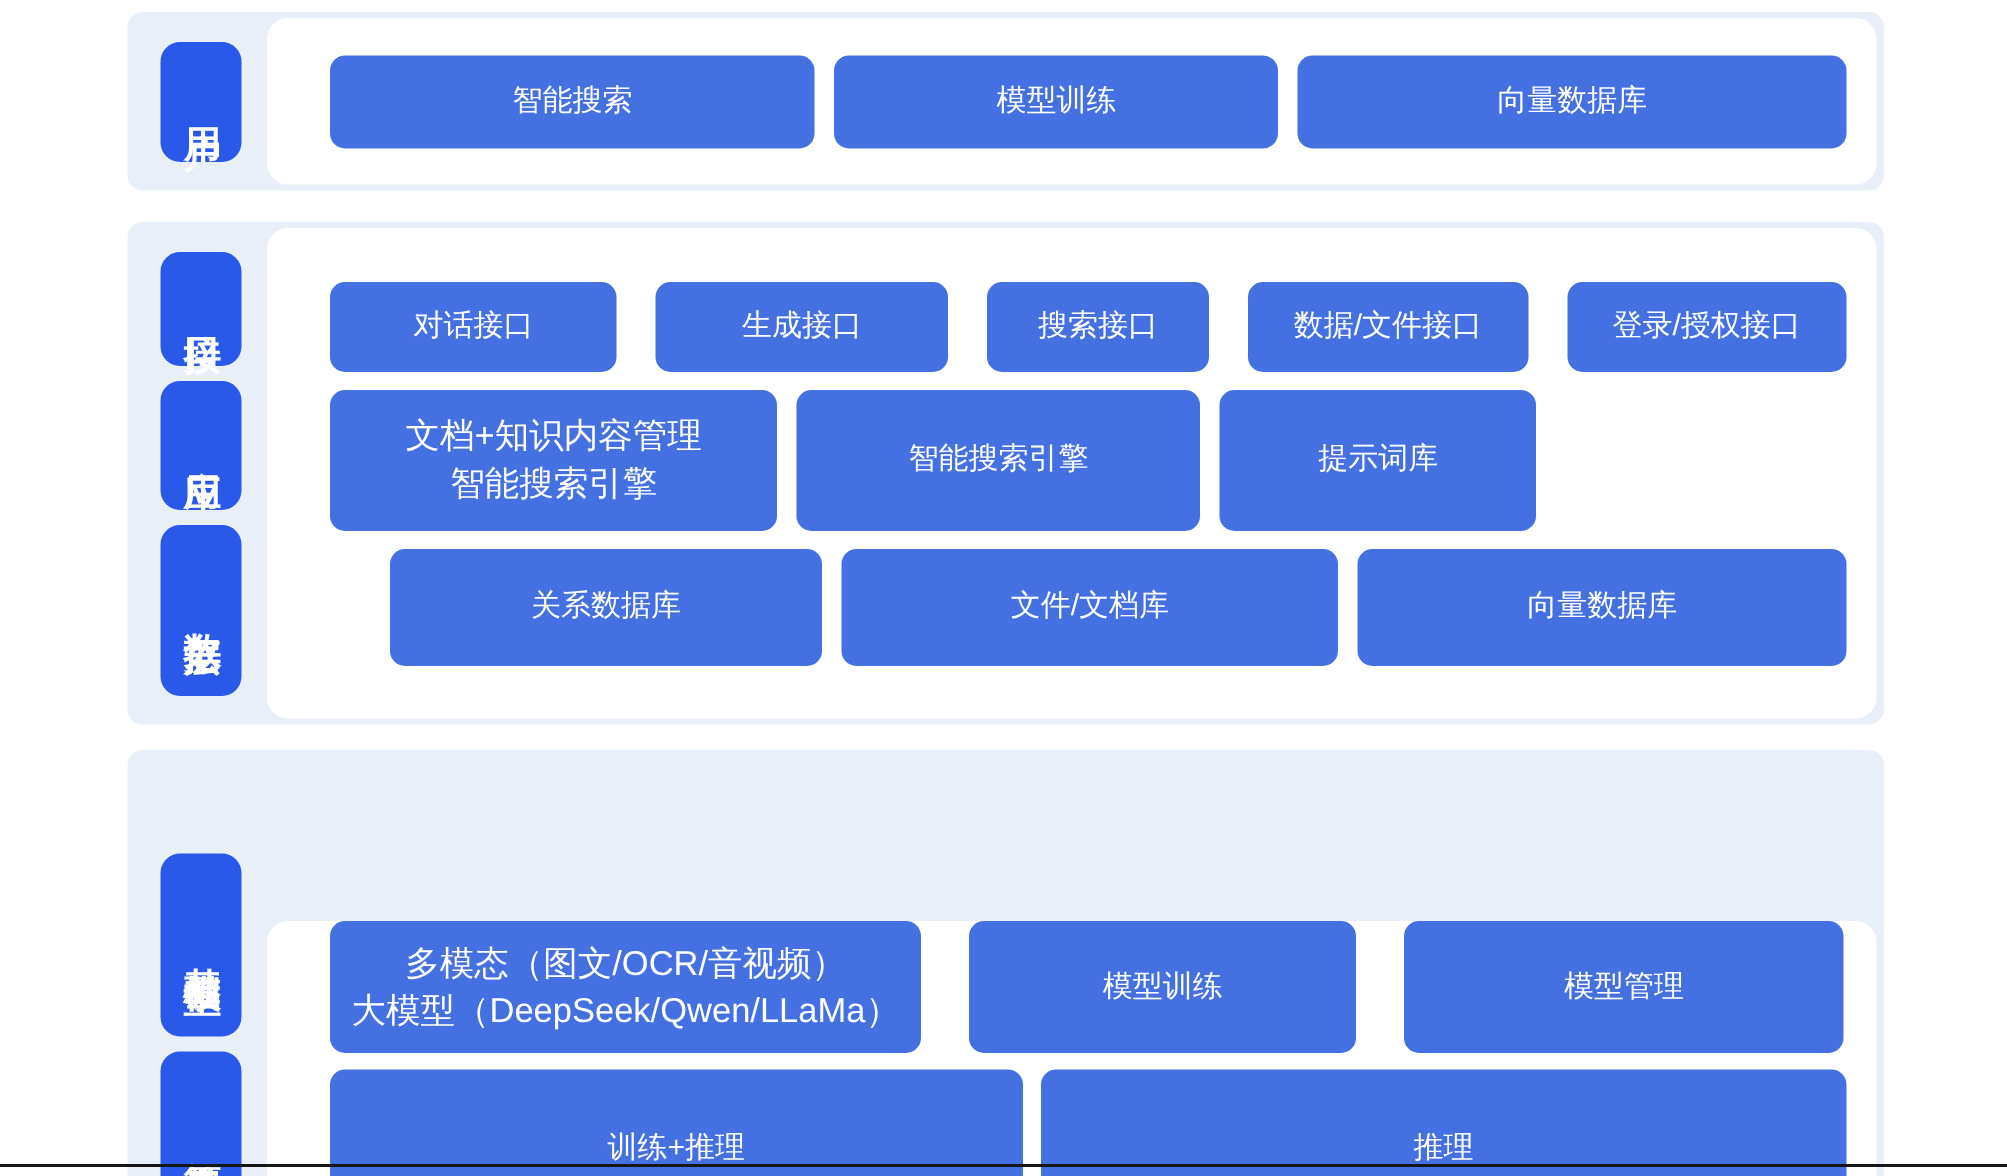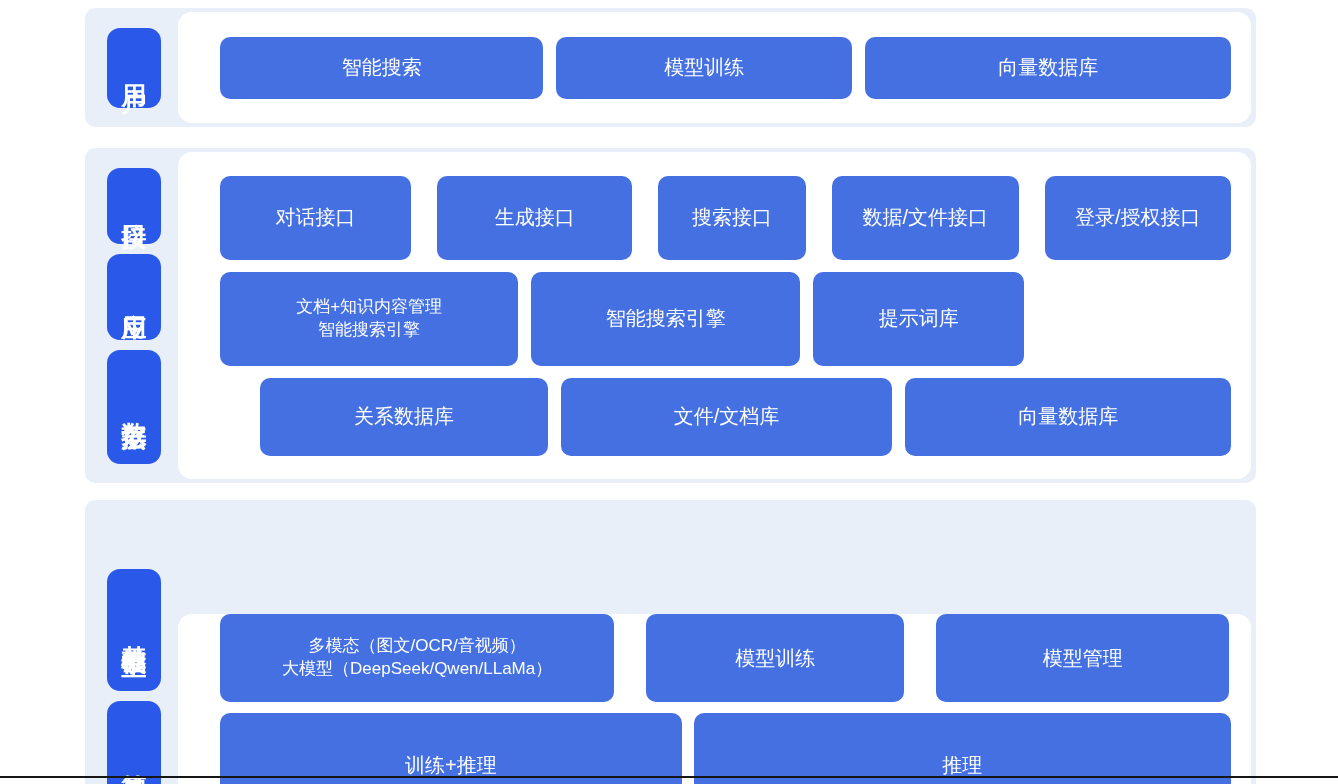--- a/index.html
+++ b/index.html
@@ -90,28 +90,28 @@
     font-size:20px;
     font-weight:500;
     line-height:1.35;
     white-space:pre-line;
     padding:0 8px;
   }
   
   .panel-user .row{height:62px;gap:13px;justify-content:flex-end;}
   
   .panel-middle .card{gap:12px;}
-  .row-mid-1{height:84px;gap:26px;}
+  .row-mid-1{height:60px;gap:26px;}
   .row-mid-2{height:94px;gap:13px;}
   .row-mid-3{height:78px;gap:13px;margin-left:40px;}
   
   .panel-bottom .card{gap:11px;}
   .row-bot-1{height:88px;gap:32px;}
   .row-bot-2{height:104px;gap:12px;}
-  .node-multiline{font-size:17px;}
+  .node-multiline{font-size:23px;}
   .footer-line{
     position:absolute;
     left:0;
     width:1338px;
     top:776px;
     height:2px;
     background:var(--footer-line);
   }
 </style>
 </head>

